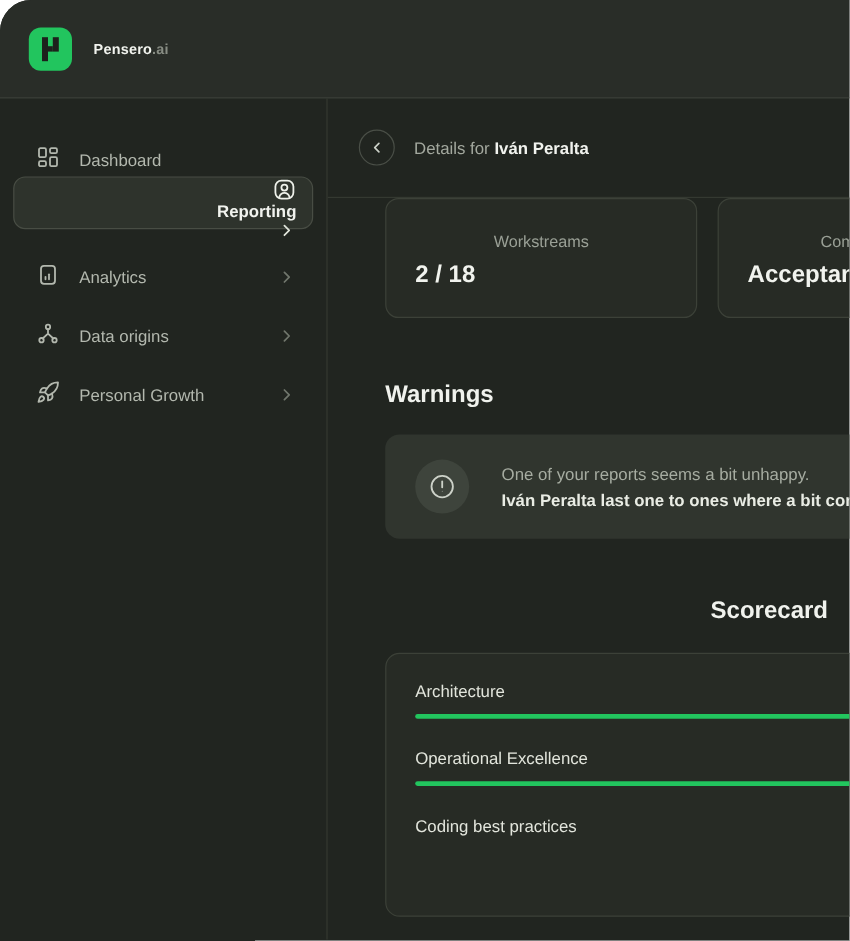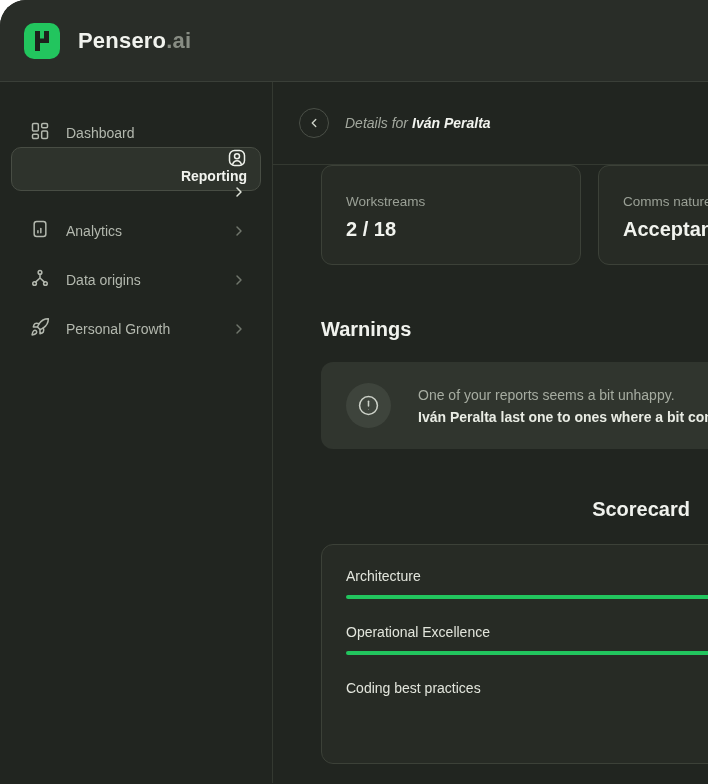--- a/index.html
+++ b/index.html
@@ -25,56 +25,56 @@
   body{font-family:"Liberation Sans",sans-serif;-webkit-font-smoothing:antialiased;}
   .app{
     position:relative;width:708px;height:784px;background:var(--body-bg);
     border-top-left-radius:26px;overflow:hidden;color:var(--txt-white);
   }
   
   .hdr{height:82px;background:var(--header-bg);border-bottom:1px solid var(--divider);
        display:flex;align-items:center;padding-left:24px;}
   .logo{width:36px;height:36px;border-radius:10px;background:var(--green);
         display:flex;align-items:center;justify-content:center;flex:0 0 auto;}
-  .brand{margin-left:18px;font-size:22px;font-weight:700;letter-spacing:.2px;}
+  .brand{margin-left:18px;font-size:12px;font-weight:700;letter-spacing:.2px;}
   .brand .suffix{color:#878c83;font-weight:600;}
   
   .bodyrow{display:flex;height:701px;}
   .sidebar{width:273px;flex:0 0 273px;border-right:1px solid var(--divider-soft);
            padding:16px 11px 0 11px;}
   .nav-item{height:44px;margin-bottom:5px;border-radius:10px;display:flex;align-items:flex-end;
             padding:0 13px 0 18px;color:var(--txt-side);cursor:pointer;border:1px solid transparent;}
   .nav-item.selected{background:var(--sel-bg);border-color:var(--sel-border);color:var(--txt-white);flex-direction:column;}
   .nav-item .nicon{width:20px;height:20px;flex:0 0 auto;display:flex;}
   .nav-item .nicon svg{stroke:var(--txt-side);}
   .nav-item.selected .nicon svg{stroke:#eef1ea;}
   .nav-item .nlabel{margin-left:16px;font-size:14px;flex:1;}
   .nav-item.selected .nlabel{font-weight:600;}
   .nav-item .chev{width:16px;height:16px;display:flex;}
   .nav-item .chev svg{stroke:var(--txt-dim);}
   .nav-item.selected .chev svg{stroke:#dfe3d9;}
   
   .main{flex:1;min-width:0;}
   .topbar{height:83px;border-bottom:1px solid var(--divider-soft);display:flex;align-items:center;
-          padding-left:26px;font-style:italic;}
+          padding-left:26px;}
   .back-btn{width:30px;height:30px;border-radius:50%;border:1px solid #4a4f47;background:transparent;
             display:flex;align-items:center;justify-content:center;cursor:pointer;flex:0 0 auto;}
   .back-btn svg{stroke:#ccd1c8;}
   .detail-title{margin-left:16px;font-size:14px;color:#a3a89e;}
   .detail-title .name{color:var(--txt-white);font-weight:700;margin-left:4px;}
   .content{padding-left:48px;}
   .sec-title{font-size:20px;font-weight:700;line-height:24px;color:#f0f2ed;}
   .t-metrics{margin:46px 0 24px;}
   .t-warnings{margin:52px 0 21px;}
   .t-scorecard{margin:48px 18px 23px;text-align:right;}
   
   .cards{display:flex;gap:17px;}
   .m-card{flex:0 0 260px;width:260px;height:100px;border-radius:11px;background:var(--card-bg);
           border:1px solid var(--card-border);padding:28px 24px 0;}
-  .m-label{font-size:13.5px;color:var(--txt-gray);margin-bottom:9px;}
+  .m-label{font-size:13.5px;color:var(--txt-gray);margin-bottom:9px;text-align:center;}
   .m-value{font-size:20px;font-weight:700;color:var(--txt-white);white-space:nowrap;}
   
   .w-card{width:480px;height:87px;border-radius:12px;background:var(--warn-bg);
           display:flex;align-items:center;padding-left:25px;}
   .w-chip{width:45px;height:45px;border-radius:50%;background:var(--warn-chip);flex:0 0 auto;
           display:flex;align-items:center;justify-content:center;}
   .w-chip svg{stroke:#ccd1c8;}
   .w-text{margin-left:27px;white-space:nowrap;}
   .w-line1{font-size:14px;color:#a6aca1;margin-bottom:6px;}
   .w-line2{font-size:14px;color:#e9ece4;font-weight:600;}

